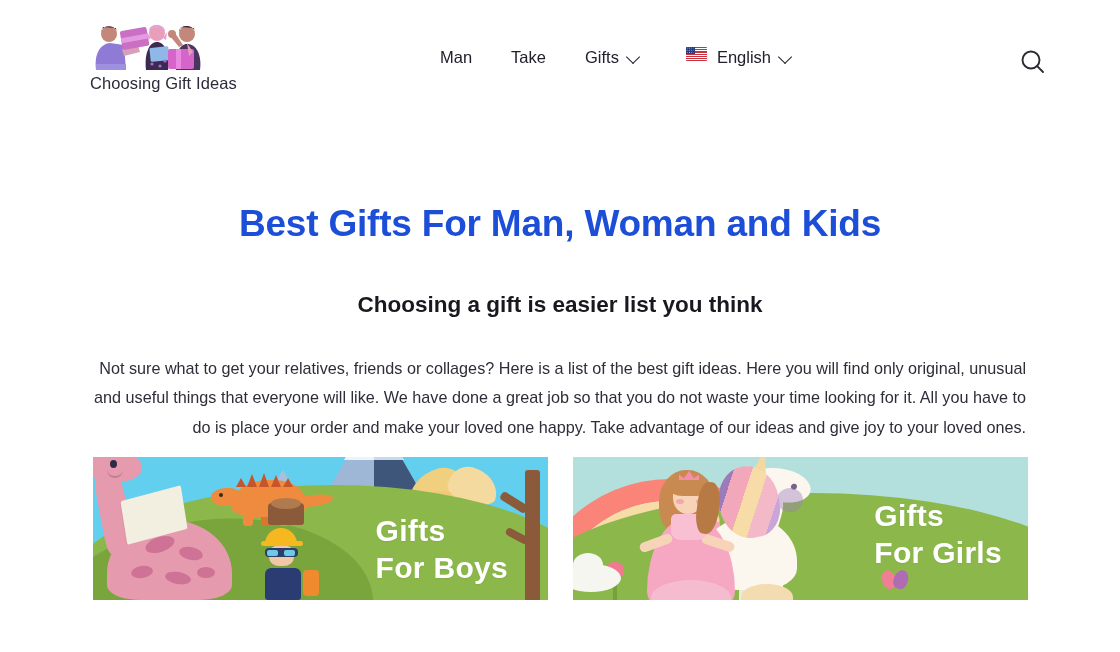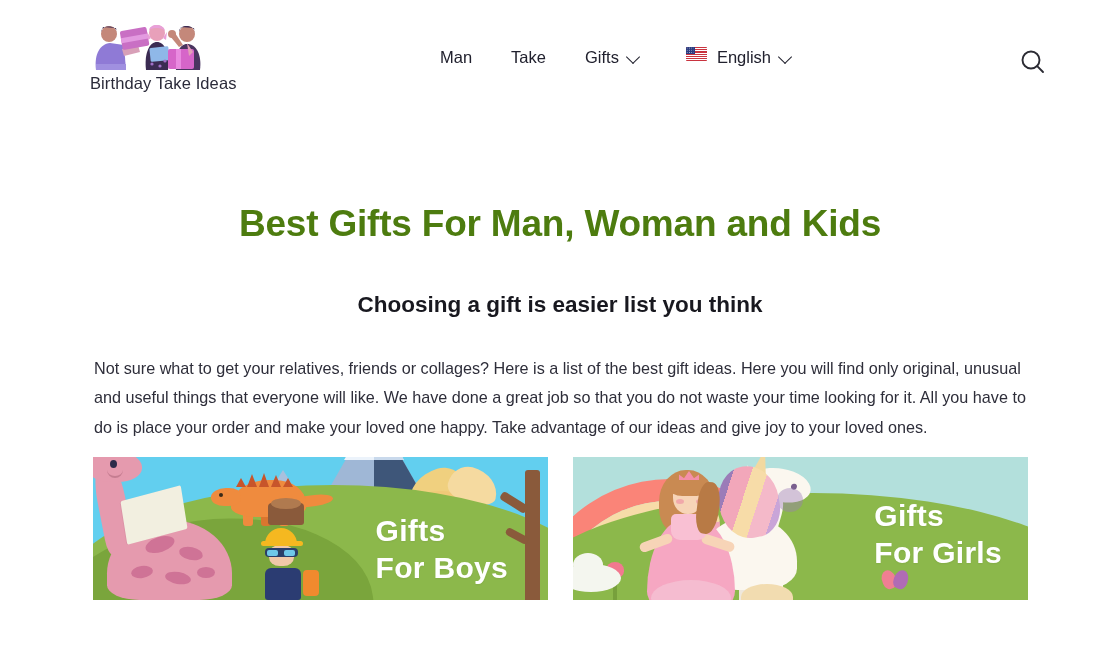--- a/index.html
+++ b/index.html
@@ -113,40 +113,40 @@
   }
   .search-btn svg { display: block; }
 
   
   .main { position: absolute; top: 118px; left: 0; width: 1120px; }
 
   .h1 {
     text-align: center;
     font-size: 37px;
     font-weight: bold;
-    color: #4d7c0f;
+    color: #1d4ed8;
     letter-spacing: -0.2px;
     margin-top: 86px;
     line-height: 1.1;
   }
   .h2 {
     text-align: center;
     font-size: 22.5px;
     font-weight: bold;
     color: #18181f;
     margin-top: 46px;
     line-height: 1.2;
   }
   .lede {
     width: 932px;
     margin: 36px auto 0 auto;
     font-size: 16.2px;
     line-height: 29.5px;
     color: #2e2e3a;
-    text-align: left;
+    text-align: right;
   }
 
   
   .cards {
     position: absolute;
     top: 457px; left: 0;
     width: 1120px;
     display: flex;
     gap: 25px;
     padding: 0 93px;
@@ -785,21 +785,21 @@
           <circle cx="97" cy="18" r="8" fill="#c4887a"></circle>
           <path d="M89 16 C89 8 105 8 105 17 L104 12 L91 11 Z" fill="#3b2b52"></path>
           <path d="M86 54 C84 38 90 28 97 28 C106 28 112 38 110 54 Z" fill="#4a3560"></path>
           <path d="M89 31 L80 20 L85 17 L93 29 Z" fill="#c4887a"></path>
           <circle cx="82" cy="18" r="4" fill="#c4887a"></circle>
           <rect x="78" y="33" width="26" height="20" rx="2" fill="#d665c9"></rect>
           <rect x="86" y="33" width="5" height="20" fill="#e98ae0"></rect>
           <path d="M97 27 L103 36 L99 40 Z" fill="#e3a0b8"></path>
         </svg>
       </span>
-      <span class="brand-name">Birthday Take Ideas</span>
+      <span class="brand-name">Choosing Gift Ideas</span>
     </a>
 
     <nav class="nav">
       <div class="nav-item nav-gap-1">
         <span>Man</span>
       </div>
       <div class="nav-item nav-gap-2">
         <span>Take</span>
       </div>
       <div class="nav-item nav-gap-3">

